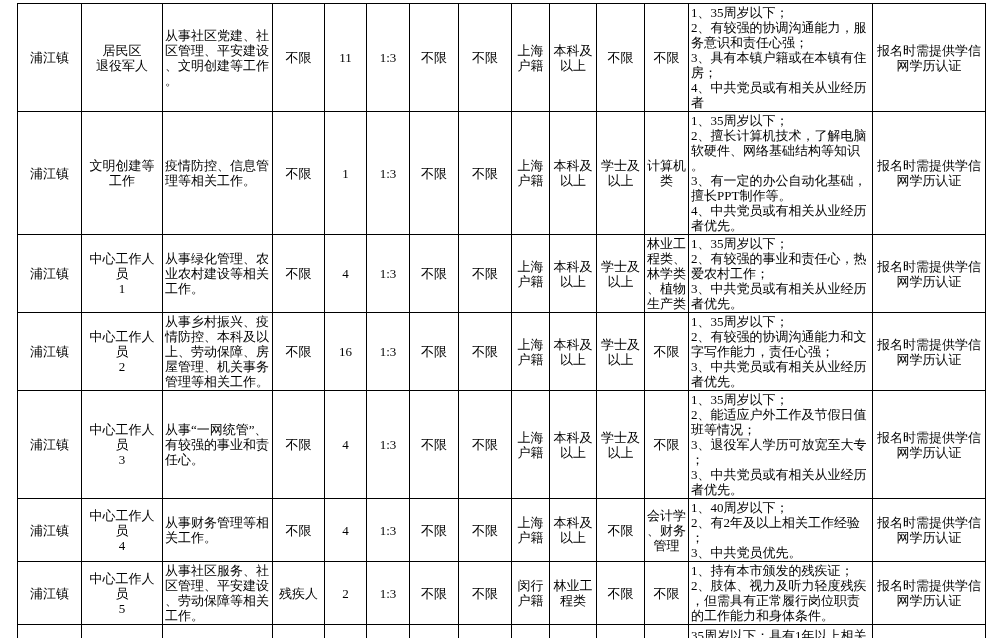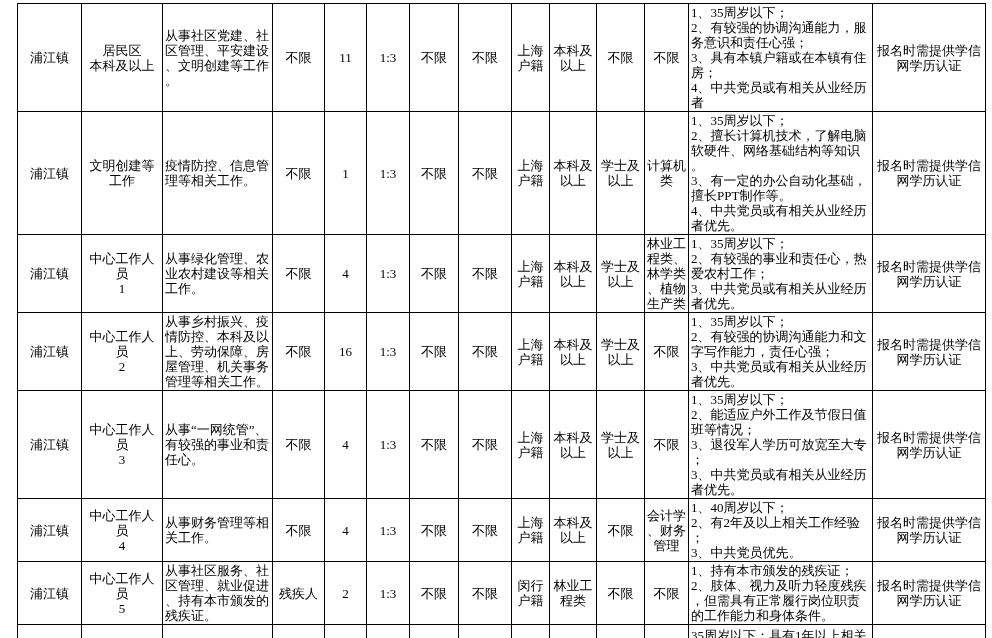--- a/index.html
+++ b/index.html
@@ -62,21 +62,21 @@
       <col style="width:47px">
         <col style="width:48px">
         <col style="width:44px">
       <col style="width:184px">
         <col style="width:113px">
     </colgroup>
     <tbody>
         <tr style="height: 95px;">
           <td>浦江镇</td>
           <td>居民区
-本科及以上</td>
+退役军人</td>
           <td class="left">从事社区党建、社区管理、平安建设、文明创建等工作。</td>
           <td>不限</td>
           <td>11</td>
           <td>1:3</td>
           <td>不限</td>
           <td>不限</td>
           <td>上海户籍</td>
           <td>本科及以上</td>
           <td>不限</td>
           <td>不限</td>
@@ -179,21 +179,21 @@
           <td>会计学、财务管理</td>
           <td class="left">1、40周岁以下；
 2、有2年及以上相关工作经验；
 3、中共党员优先。</td>
           <td>报名时需提供学信网学历认证</td>
         </tr>
         <tr style="height: 63px;">
           <td>浦江镇</td>
           <td>中心工作人员
 5</td>
-          <td class="left">从事社区服务、社区管理、就业促进、持有本市颁发的残疾证。</td>
+          <td class="left">从事社区服务、社区管理、平安建设、劳动保障等相关工作。</td>
           <td>残疾人</td>
           <td>2</td>
           <td>1:3</td>
           <td>不限</td>
           <td>不限</td>
           <td>闵行户籍</td>
           <td>林业工程类</td>
           <td>不限</td>
           <td>不限</td>
           <td class="left">1、持有本市颁发的残疾证；

